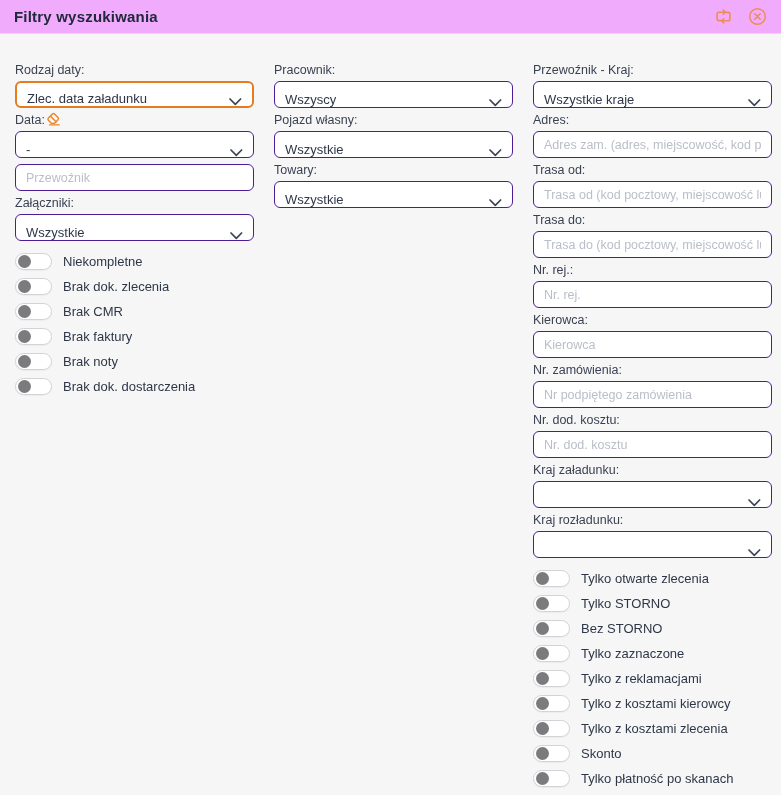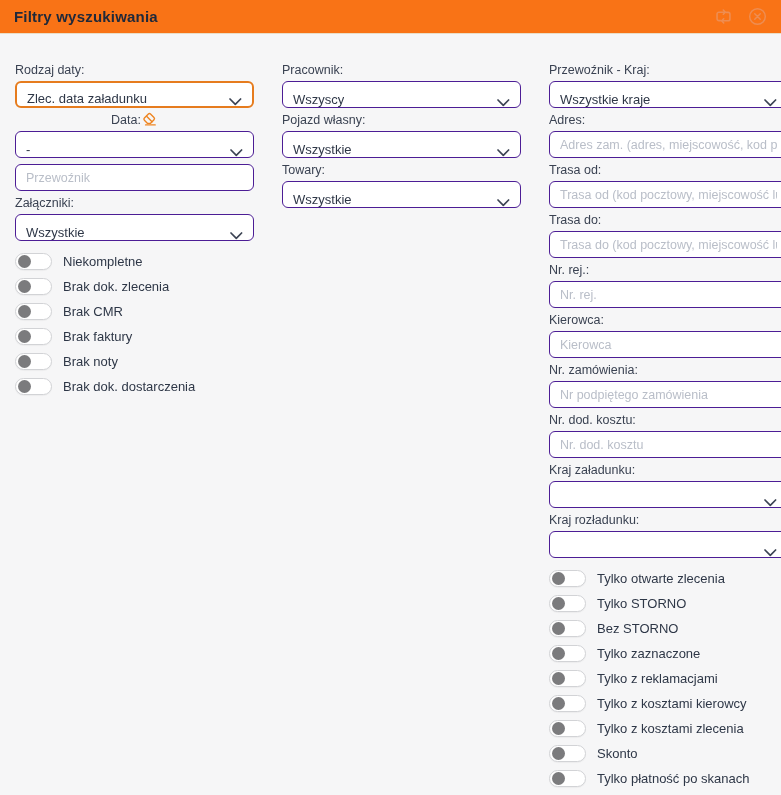--- a/index.html
+++ b/index.html
@@ -6,44 +6,44 @@
   html,body { width:781px; height:795px; }
   body {
     font-family:"Liberation Sans","DejaVu Sans",sans-serif;
     background:#f6f6f7;
     color:#343c4d;
     overflow:hidden;
   }
   
   .header {
     height:34px;
-    background:#f97316;
+    background:#f0abfc;
     border-bottom:1px solid #eadec7;
     display:flex; align-items:center;
     padding:0 14px;
   }
   .header-title {
     font-size:15px; font-weight:bold; color:#20293a; letter-spacing:.2px;
   }
   .header-actions { margin-left:auto; display:flex; align-items:center; gap:15px; }
   .icon-btn { background:none; border:none; cursor:pointer; display:flex; align-items:center; padding:0; }
   .icon-btn svg { display:block; }
 
   
   .content {
     padding:30px 9px 0 15px;
     display:grid;
     grid-template-columns:239px 239px 239px;
-    column-gap:28px;
+    column-gap:20px;
     align-items:start;
   }
 
   
   .field { margin-bottom:6px; }
-  .label-row { display:flex; align-items:center; justify-content:center; margin-bottom:4px; height:13px; }
+  .label-row { display:flex; align-items:center; justify-content:flex-start; margin-bottom:4px; height:13px; }
   .label { font-size:12.5px; color:#3a4252; line-height:13px; display:block; }
   .field > .label { margin-bottom:4px; }
   .control {
     height:27px; width:100%;
     background:#ffffff;
     border:1px solid #4c1d95;
     border-radius:6px;
     font-size:13px; color:#2e3747;
     padding:0 10px;
     display:flex; align-items:center;

